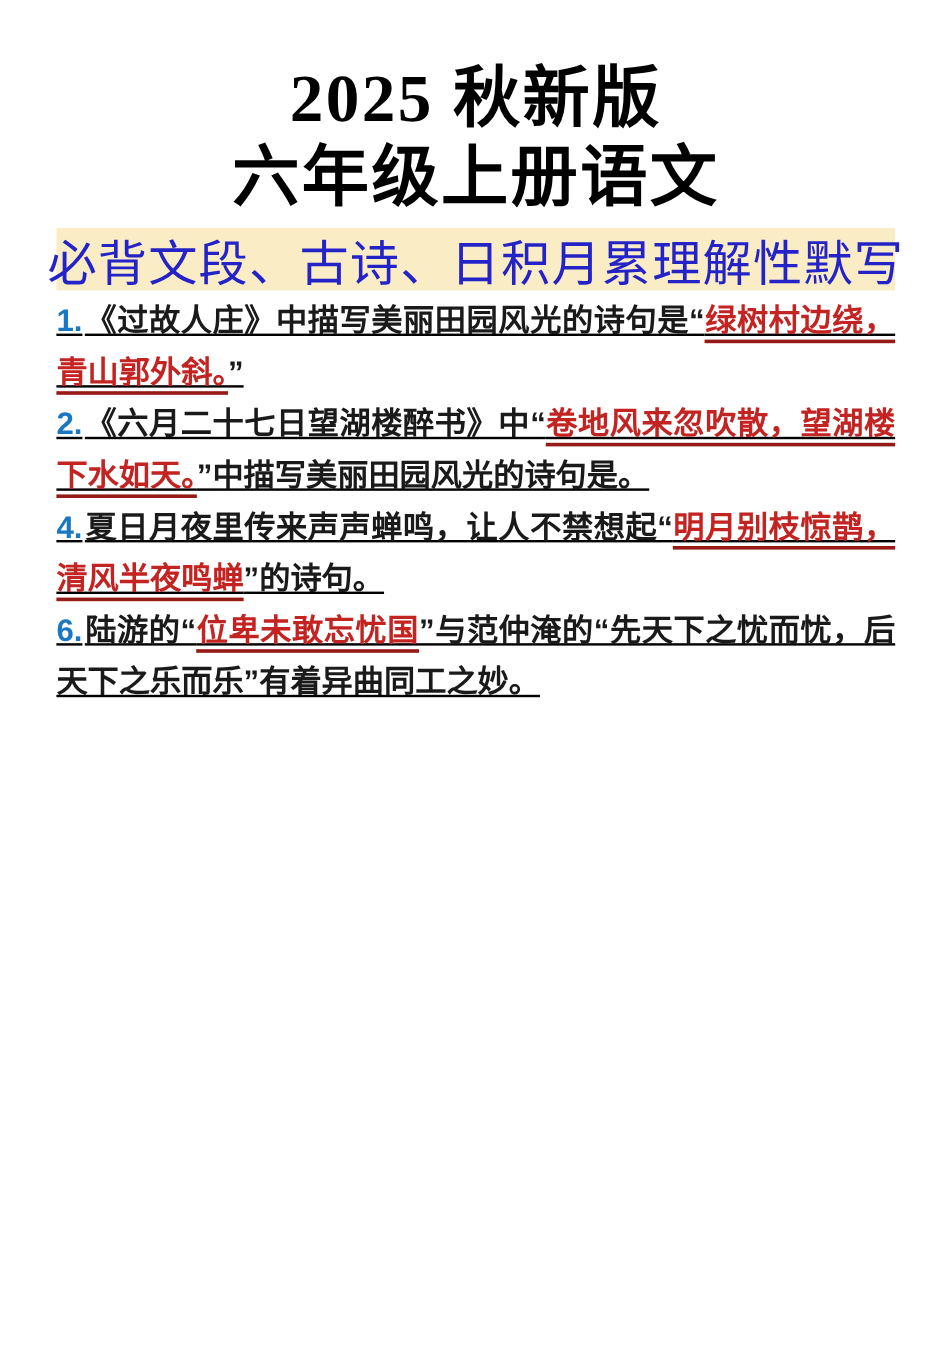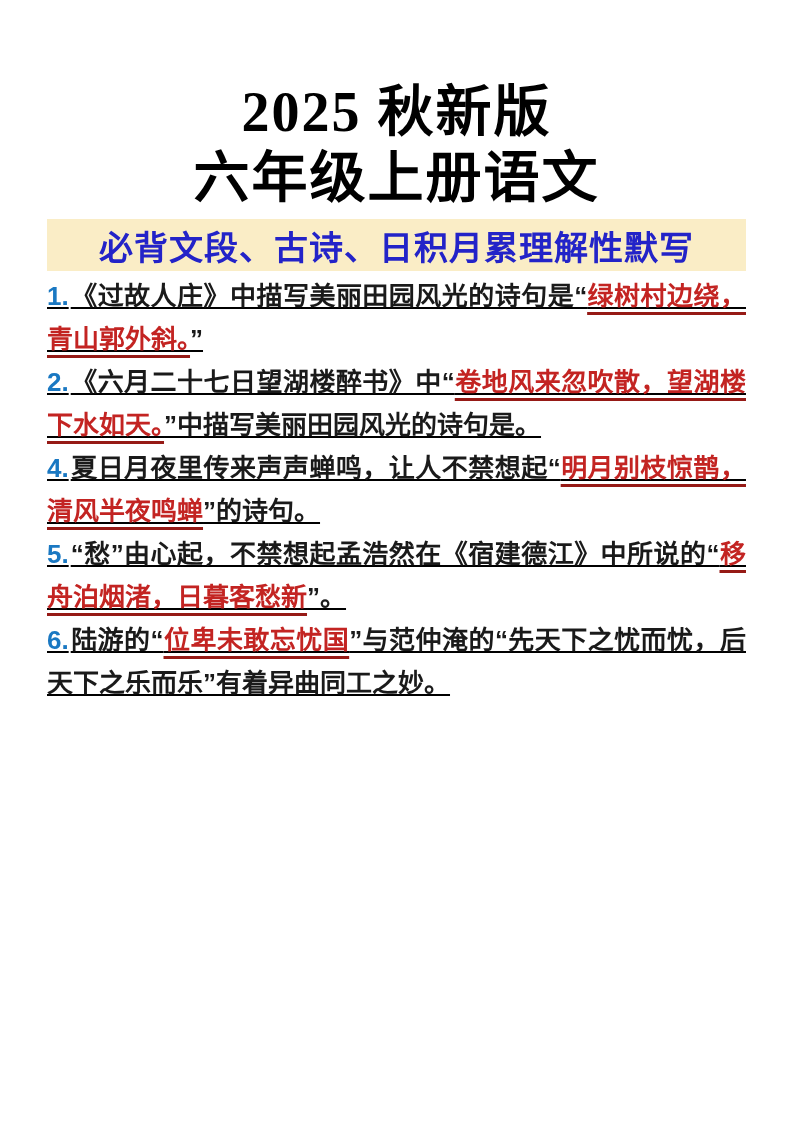--- a/index.html
+++ b/index.html
@@ -11,21 +11,21 @@
     width: 793px;
     height: 1122px;
     box-sizing: border-box;
     overflow: hidden;
     font-family: "Liberation Sans", "DejaVu Sans", sans-serif;
   }
   .page {
     width: 793px;
     height: 1122px;
     box-sizing: border-box;
-    padding: 79px 47px 0 47px;
+    padding: 50px 47px 0 47px;
     background: #ffffff;
   }
   .title-block {
     text-align: center;
     margin: 0 0 8px 0;
   }
   .title-line {
     font-family: "Liberation Serif", "DejaVu Serif", serif;
     font-weight: 900;
     font-size: 56px;
@@ -37,22 +37,22 @@
   .banner {
     background: var(--banner-bg, #FAEDC6);
     height: 52px;
     display: flex;
     align-items: center;
     justify-content: center;
     margin: 4px 0 4px 0;
   }
   .banner-text {
     font-family: "Liberation Serif", "DejaVu Serif", serif;
-    font-weight: 700;
-    font-size: 34px;
+    font-weight: 400;
+    font-size: 41px;
     color: var(--banner-text, #2323C8);
     letter-spacing: 1px;
     white-space: nowrap;
   }
   .items {
     margin-top: 4px;
     text-decoration: underline;
   }
   .item {
     margin: 0;
@@ -90,17 +90,16 @@
   </div>
 
   <div class="banner">
     <span class="banner-text">必背文段、古诗、日积月累理解性默写</span>
   </div>
 
   <div class="items">
       <p class="item"><span class="num">1.</span><span class="body-black">《过故人庄》中描写美丽田园风光的诗句是“</span><span class="quote-red">绿树村边绕，青山郭外斜。</span><span class="body-black">”</span></p>
       <p class="item"><span class="num">2.</span><span class="body-black">《六月二十七日望湖楼醉书》中“</span><span class="quote-red">卷地风来忽吹散，望湖楼下水如天。</span><span class="body-black">”中描写美丽田园风光的诗句是。</span></p>
       <p class="item"><span class="num">4.</span><span class="body-black">夏日月夜里传来声声蝉鸣，让人不禁想起“</span><span class="quote-red">明月别枝惊鹊，清风半夜鸣蝉</span><span class="body-black">”的诗句。</span></p>
-      <p class="item"><span class="num">5.</span><span class="body-black">“愁”由心起，不禁想起孟浩然在《宿建德江》中所说的“</span><span class="quote-red">移舟泊烟渚，日暮客愁新</span><span class="body-black">”。</span></p>
       <p class="item"><span class="num">6.</span><span class="body-black">陆游的“</span><span class="quote-red">位卑未敢忘忧国</span><span class="body-black">”与范仲淹的“先天下之忧而忧，后天下之乐而乐”有着异曲同工之妙。</span></p>
     </div>
 
 </div>
 
 </body></html>

